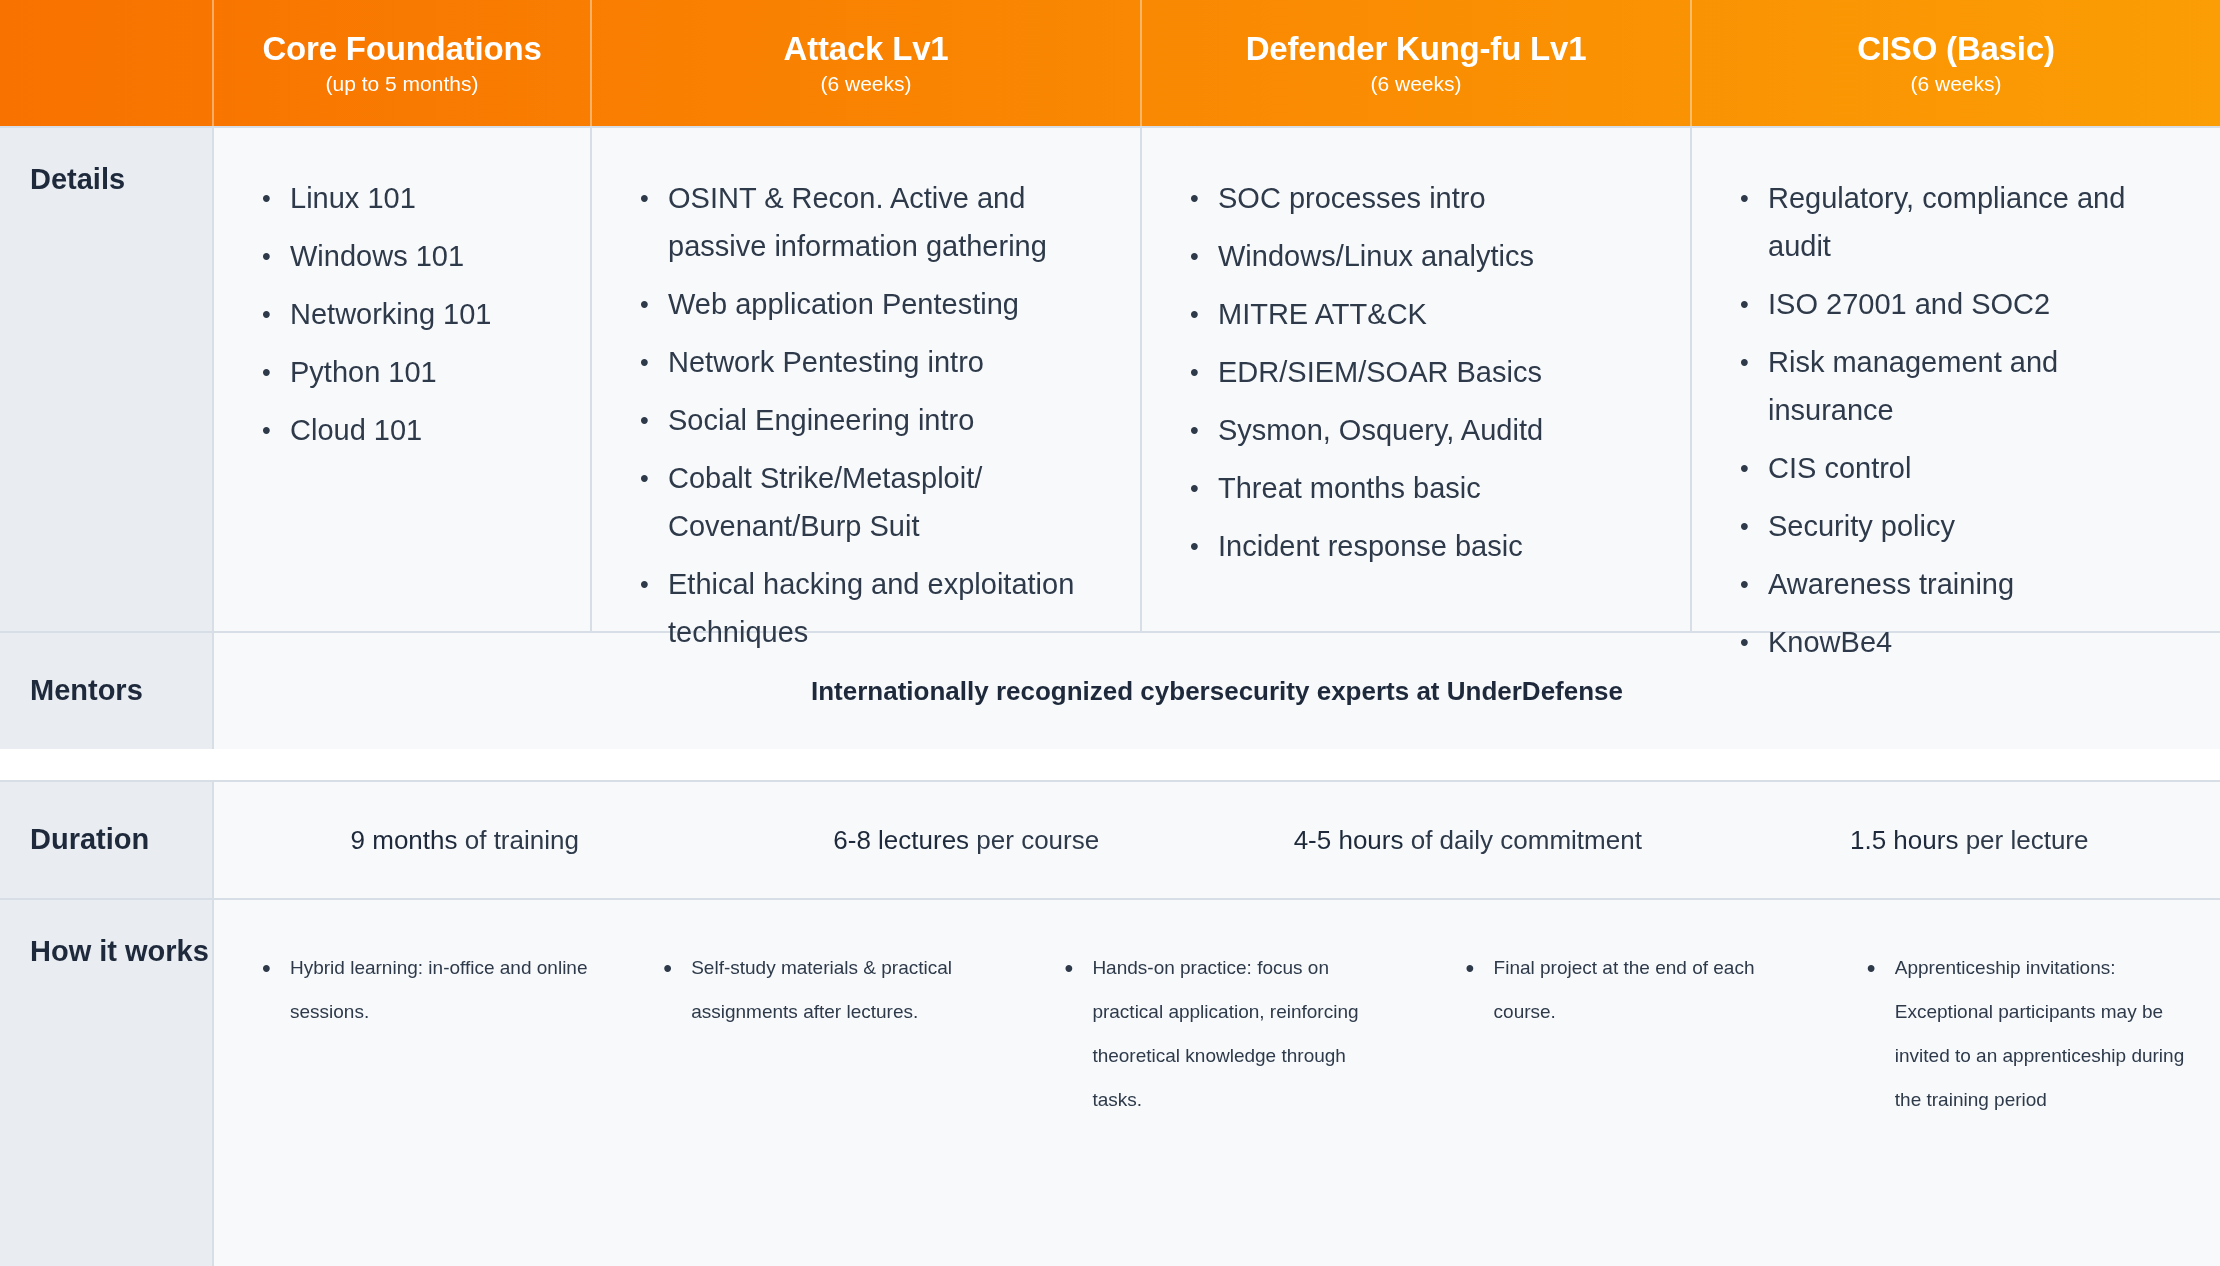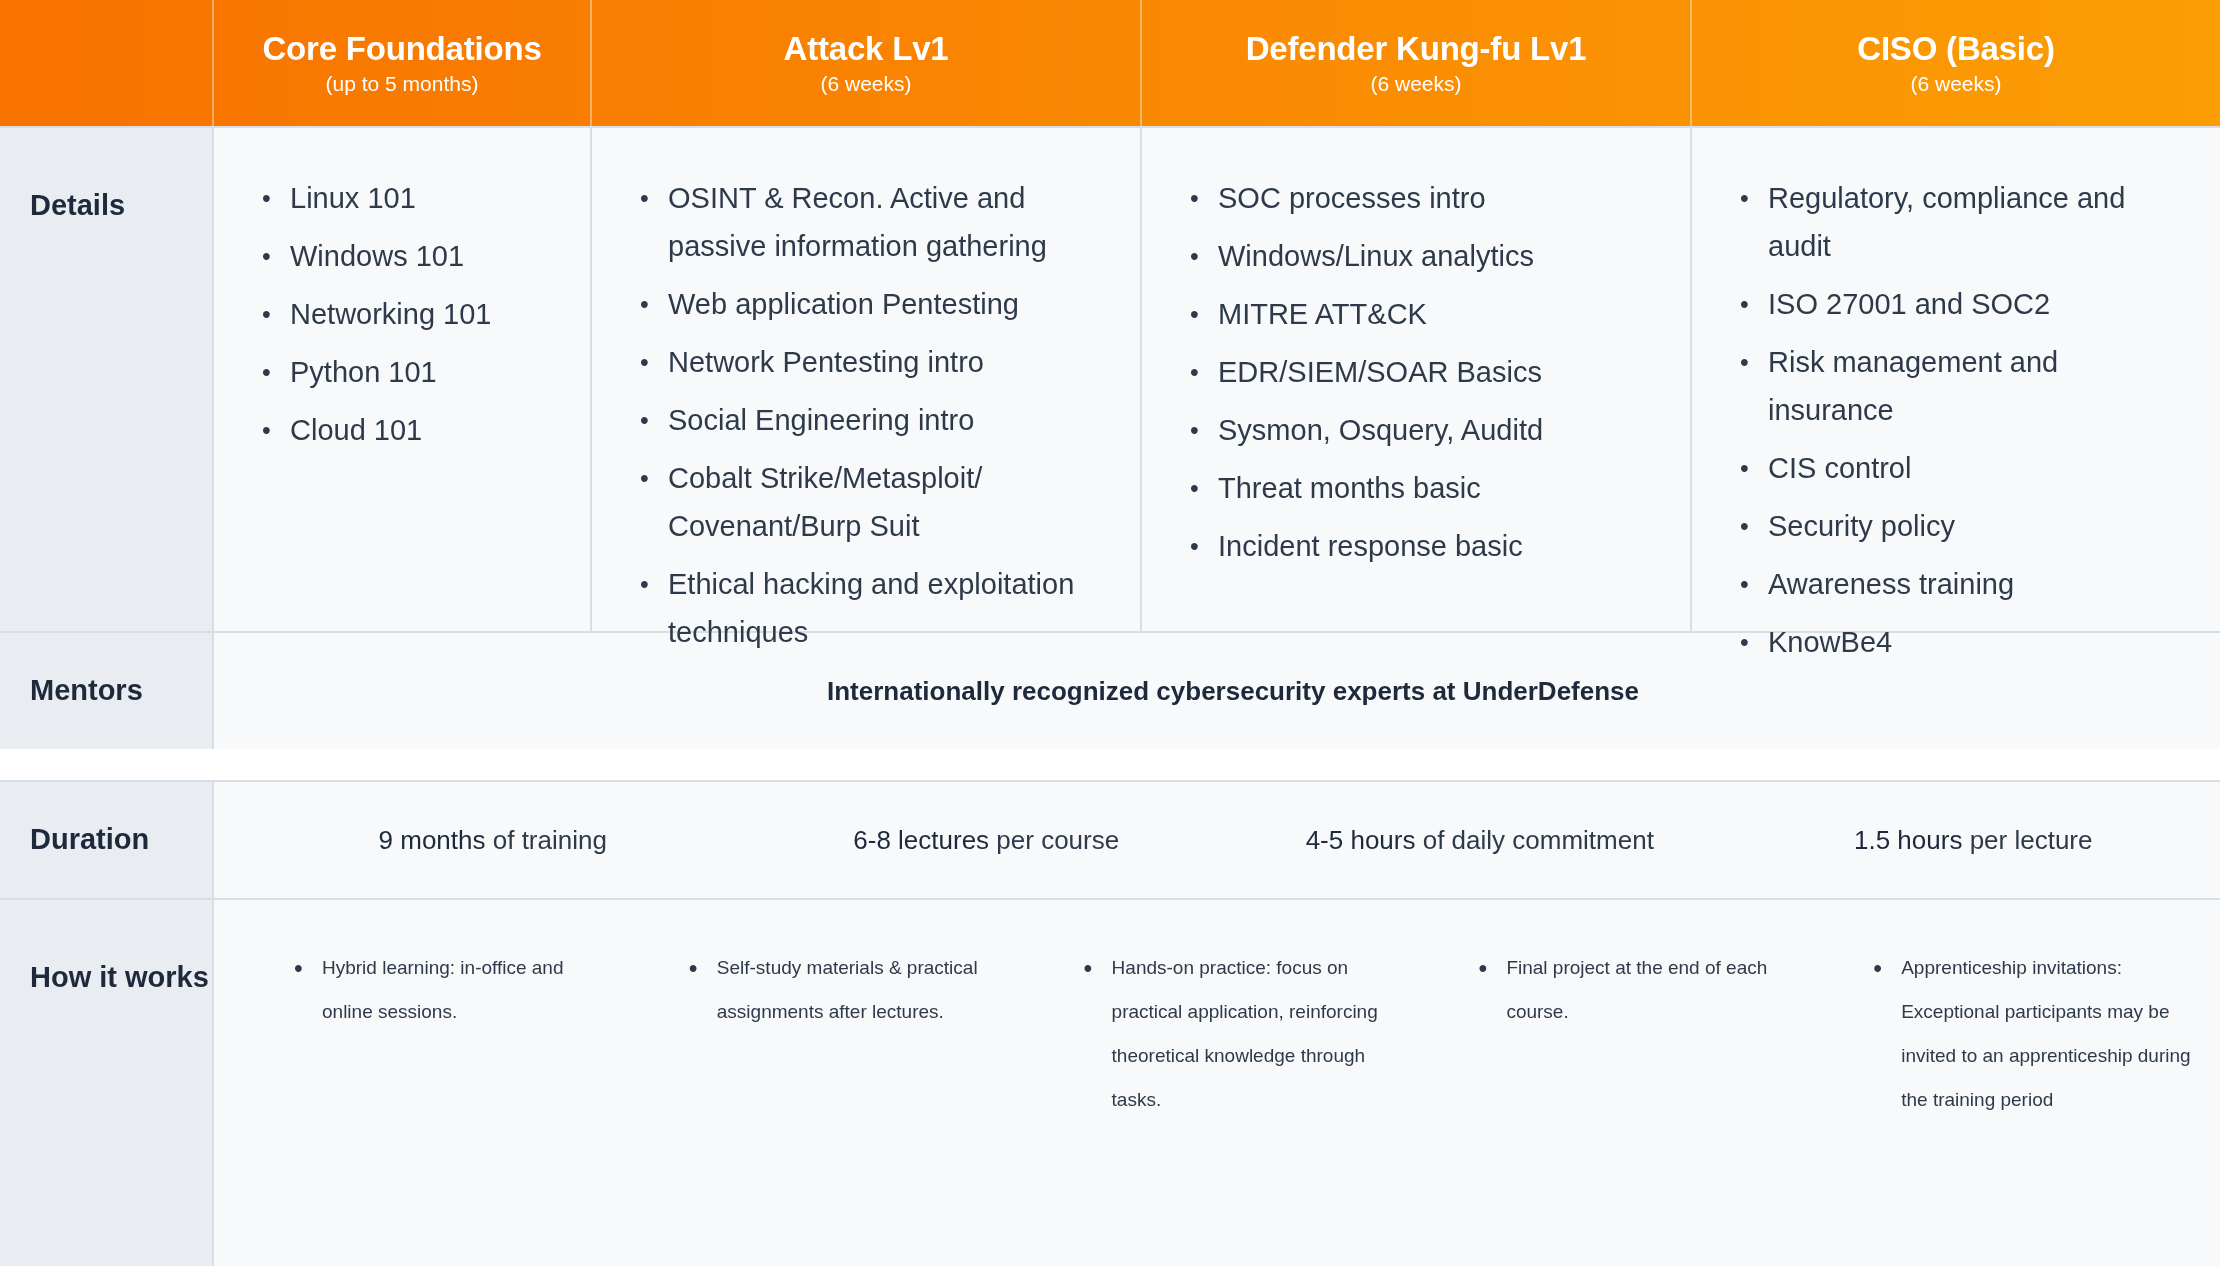--- a/index.html
+++ b/index.html
@@ -36,23 +36,23 @@
   .header-title{font-size:33px;font-weight:700;line-height:1.15;letter-spacing:-0.2px;}
   .header-subtitle{font-size:21px;font-weight:400;margin-top:5px;}
 
   
   .row{display:grid;border-top:2px solid var(--border);background:var(--content-bg);}
   .label-cell{
     background:var(--label-col-bg);
     font-size:29px;font-weight:700;color:var(--heading-text);
     padding-left:30px;line-height:1.35;
   }
-  .row-tall .label-cell{padding-top:58px;}
+  .row-tall .label-cell{padding-top:32px;}
   .row-short .label-cell{display:flex;align-items:center;}
-  .content-cell{border-left:2px solid var(--border);padding-left:32px;}
+  .content-cell{border-left:2px solid var(--border);}
 
   
   .row-details{
     flex:0 0 505px;height:505px;
     grid-template-columns:212px 378px 550px 550px 530px;
   }
   .details-cell{padding:46px 34px 0 46px;}
   ul.bullet-list{list-style:none;}
   ul.bullet-list li{
     position:relative;padding-left:30px;

